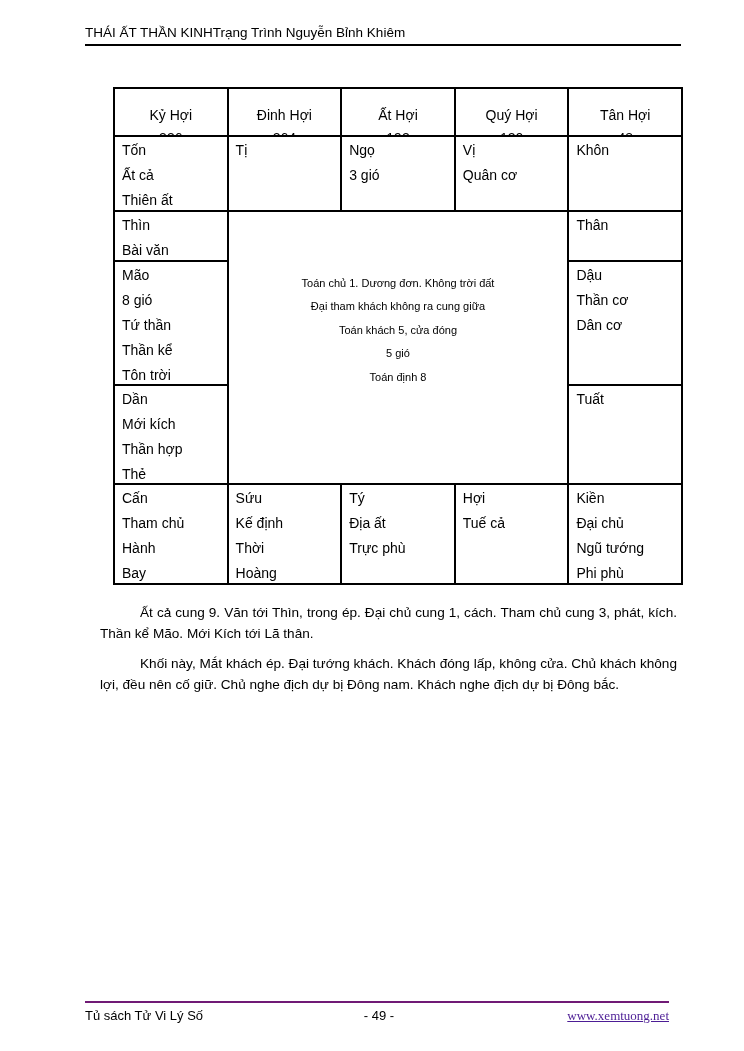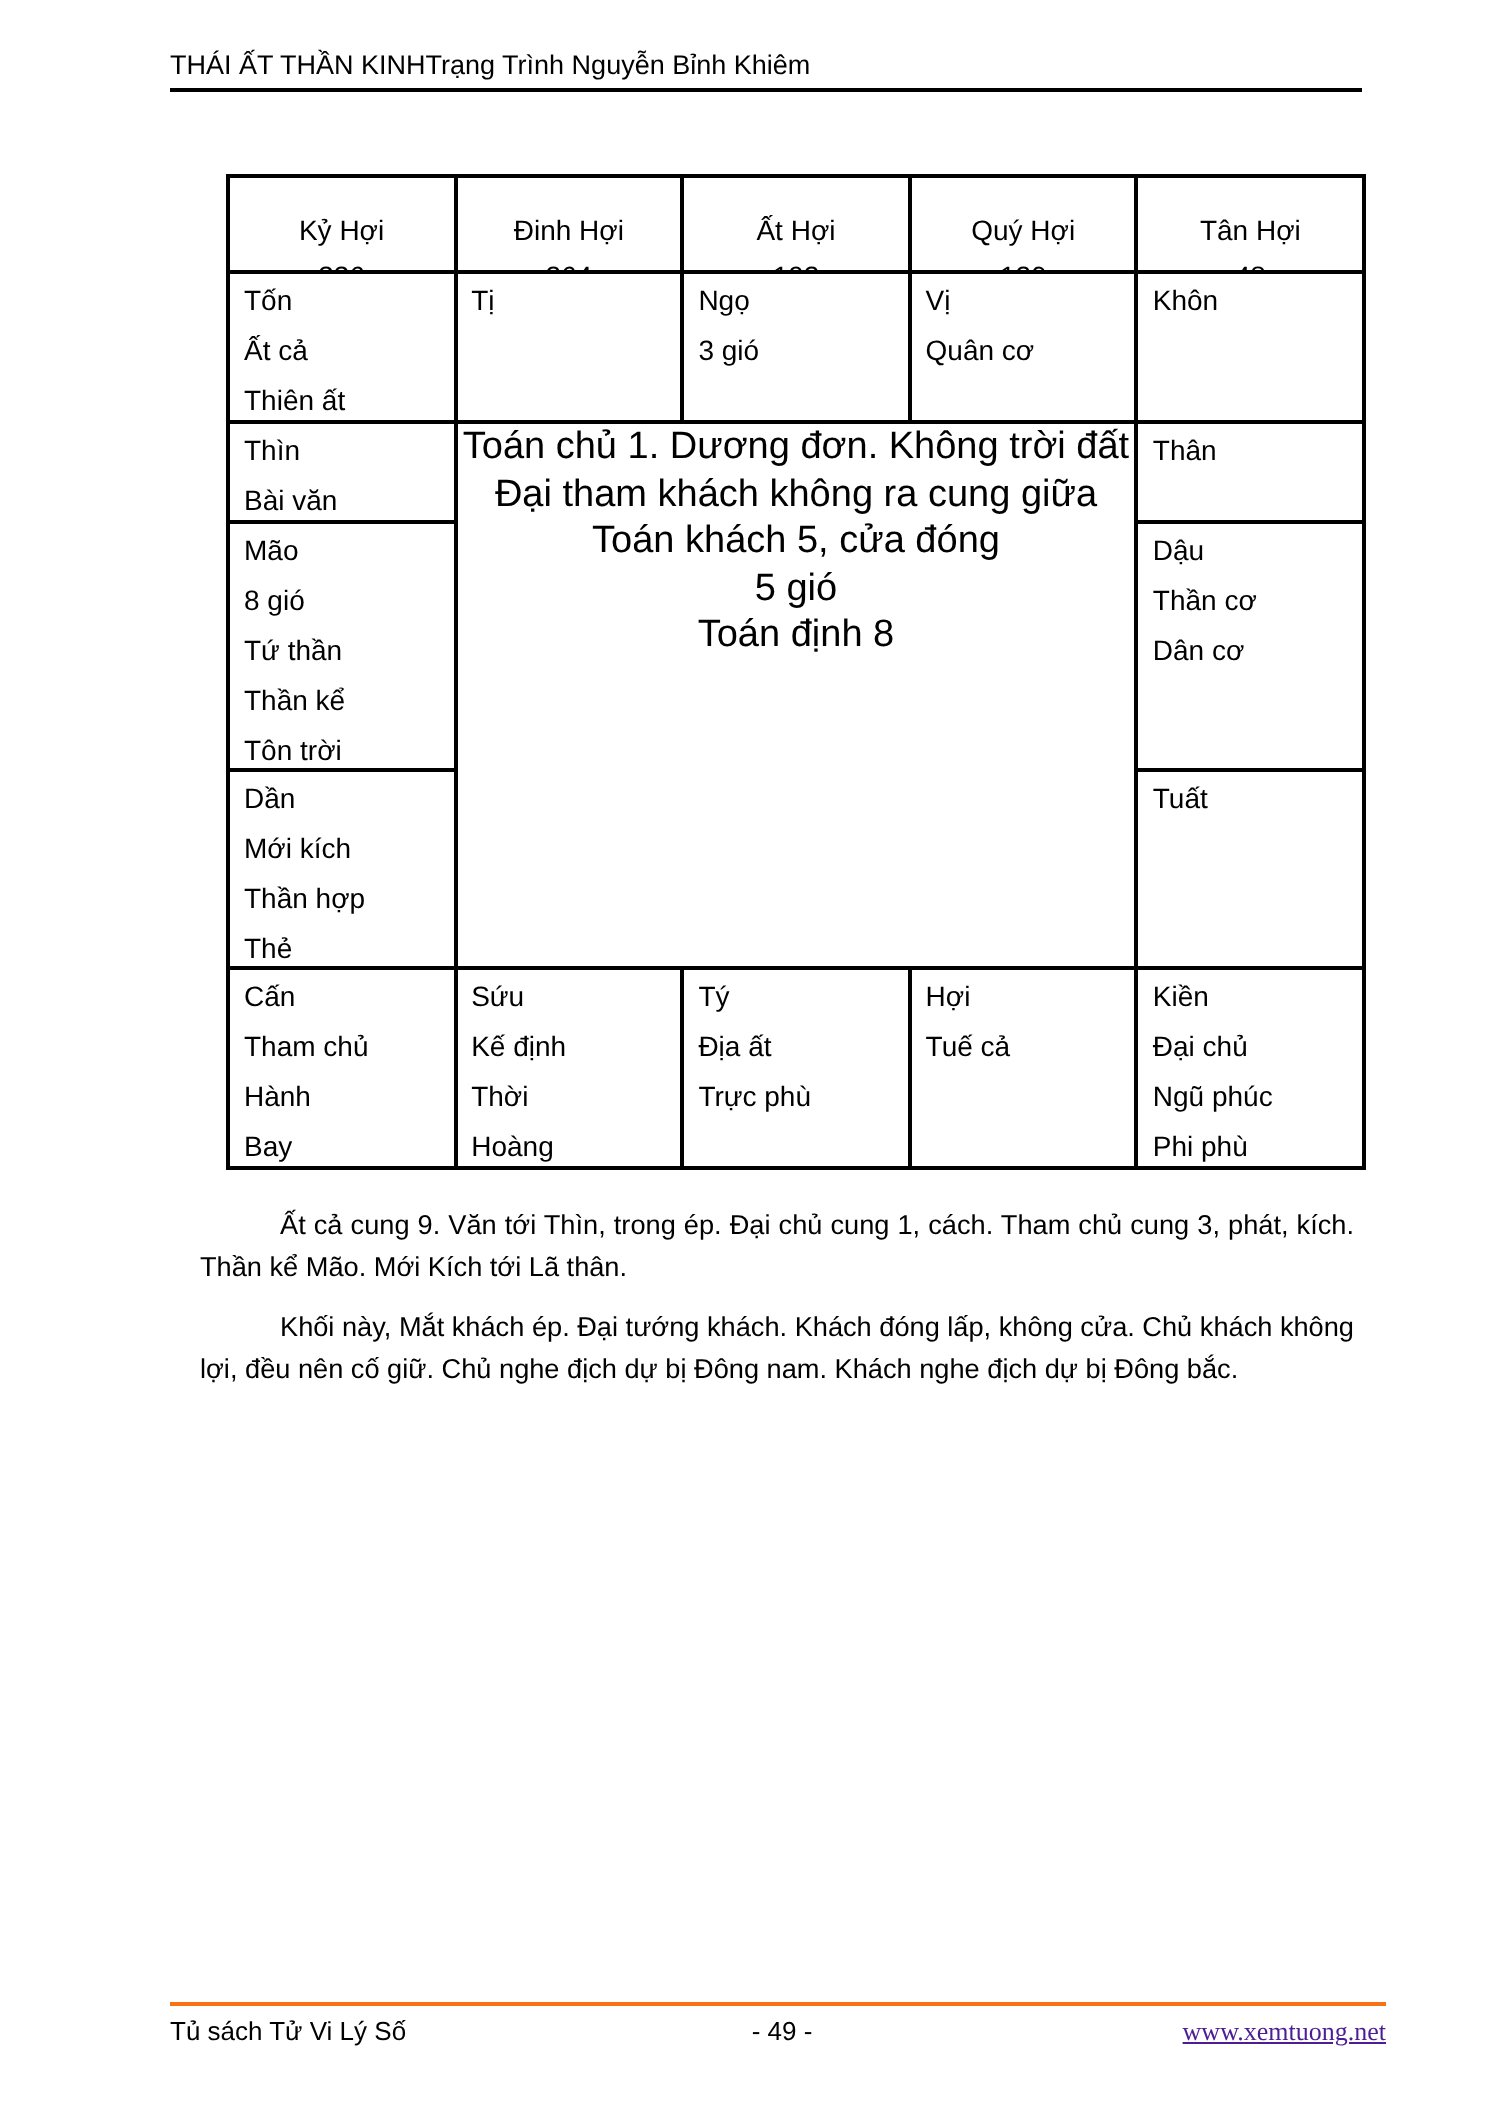--- a/index.html
+++ b/index.html
@@ -44,41 +44,41 @@
     line-height: 23px;
     padding-top: 15px;
     overflow: hidden;
   }
   .cell-title { font-weight: normal; }
   .center-cell {
     grid-column: 2 / 5;
     grid-row: 3 / 6;
     border: 1px solid #000;
     display: flex; flex-direction: column;
-    align-items: center;
+    justify-content: center; align-items: center;
     text-align: center;
     padding-bottom: 34px;
-    font-size: 19px;
+    font-size: 11px;
     line-height: 23.5px;
   }
   .col1 { grid-column: 1; }
   .col5 { grid-column: 5; }
 
   
   .body-text {
     position: absolute; top: 602px; left: 100px; width: 577px;
     font-size: 13.6px; line-height: 21px;
     text-align: justify;
   }
   .body-text p { text-indent: 40px; margin-bottom: 9px; }
 
   
   .page-footer {
-    position: absolute; top: 1001px; left: 85px; right: 51px;
-    border-top: 2px solid #f97316;
+    position: absolute; top: 1001px; left: 85px; right: 75px;
+    border-top: 2px solid #701a75;
     padding-top: 5px;
     display: grid;
     grid-template-columns: 1fr auto 1fr;
     align-items: baseline;
     font-size: 13px;
   }
   .footer-left  { text-align: left; }
   .footer-center{ text-align: left; transform: translateX(-22px); margin-left: 48px; }
   .footer-right { text-align: right; }
   .footer-link  { text-decoration: underline; color: #4c1d95; font-family: Liberation Serif, serif; }
@@ -192,21 +192,21 @@
     <div class="cell-line">Địa ất</div>
     <div class="cell-line">Trực phù</div>
   </div>
   <div class="tcell">
     <div class="cell-title">Hợi</div>
     <div class="cell-line">Tuế cả</div>
   </div>
   <div class="tcell">
     <div class="cell-title">Kiền</div>
     <div class="cell-line">Đại chủ</div>
-    <div class="cell-line">Ngũ phúc</div>
+    <div class="cell-line">Ngũ tướng</div>
     <div class="cell-line">Phi phù</div>
   </div>
 </div>
 
 <div class="body-text">
   <p>Ất cả cung 9. Văn tới Thìn, trong ép. Đại chủ cung 1, cách. Tham chủ cung 3, phát, kích. Thần kể Mão. Mới Kích tới Lã thân.</p>
   <p>Khối này, Mắt khách ép. Đại tướng khách. Khách đóng lấp, không cửa. Chủ khách không lợi, đều nên cố giữ. Chủ nghe địch dự bị Đông nam. Khách nghe địch dự bị Đông bắc.</p>
 </div>
 
 <footer class="page-footer">

